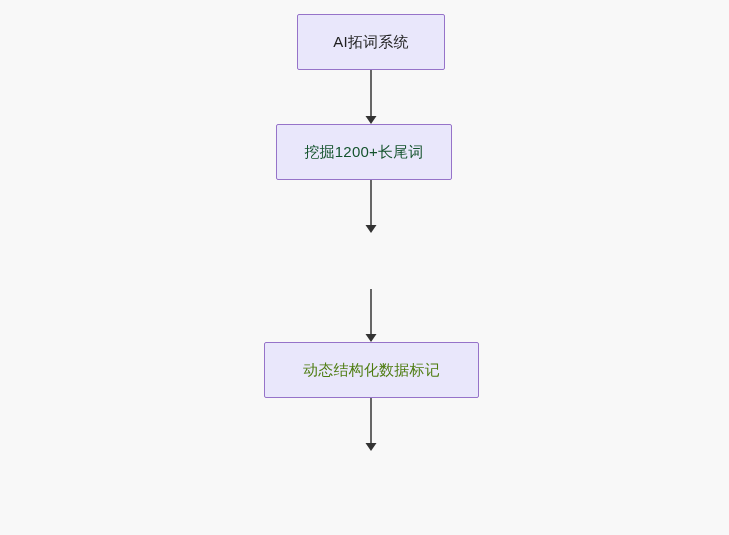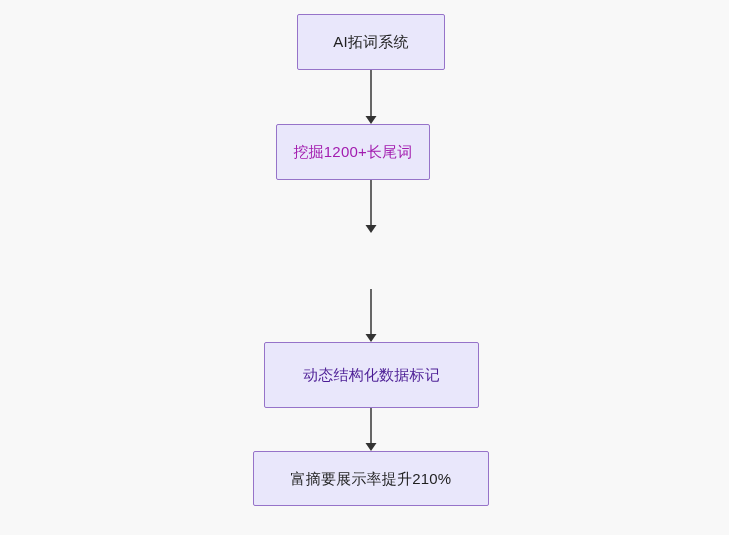--- a/index.html
+++ b/index.html
@@ -79,22 +79,19 @@
     </div>
     <div class="flow-edge" style="left: 358px; top: 398px; height: 53px;">
       <svg width="26" height="53" viewBox="0 0 26 53">
         <line x1="13" y1="0" x2="13" y2="46" stroke="#666666" stroke-width="2"></line>
         <polygon points="7.5,45 18.5,45 13,53" fill="#333333"></polygon>
       </svg>
     </div>
     <div class="flow-node" style="left: 297px; top: 14px; width: 148px; height: 56px; background: rgb(233, 231, 251); border-color: rgb(150, 115, 201); color: rgb(31, 31, 31);">
       <span class="node-label">AI拓词系统</span>
     </div>
-    <div class="flow-node" style="left: 276px; top: 124px; width: 154px; height: 56px; background: rgb(233, 231, 251); border-color: rgb(150, 115, 201); color: #a21caf;">
+    <div class="flow-node" style="left: 276px; top: 124px; width: 176px; height: 56px; background: rgb(233, 231, 251); border-color: rgb(150, 115, 201); color: #14532d;">
       <span class="node-label">挖掘1200+长尾词</span>
     </div>
-    <div class="flow-node" style="left: 264px; top: 342px; width: 215px; height: 66px; background: rgb(233, 231, 251); border-color: rgb(150, 115, 201); color: #4c1d95;">
+    <div class="flow-node" style="left: 264px; top: 342px; width: 215px; height: 56px; background: rgb(233, 231, 251); border-color: rgb(150, 115, 201); color: #4d7c0f;">
       <span class="node-label">动态结构化数据标记</span>
-    </div>
-    <div class="flow-node" style="left: 253px; top: 451px; width: 236px; height: 55px; background: rgb(233, 231, 251); border-color: rgb(150, 115, 201); color: rgb(31, 31, 31);">
-      <span class="node-label">富摘要展示率提升210%</span>
     </div>
   </div>
 
 </body></html>

